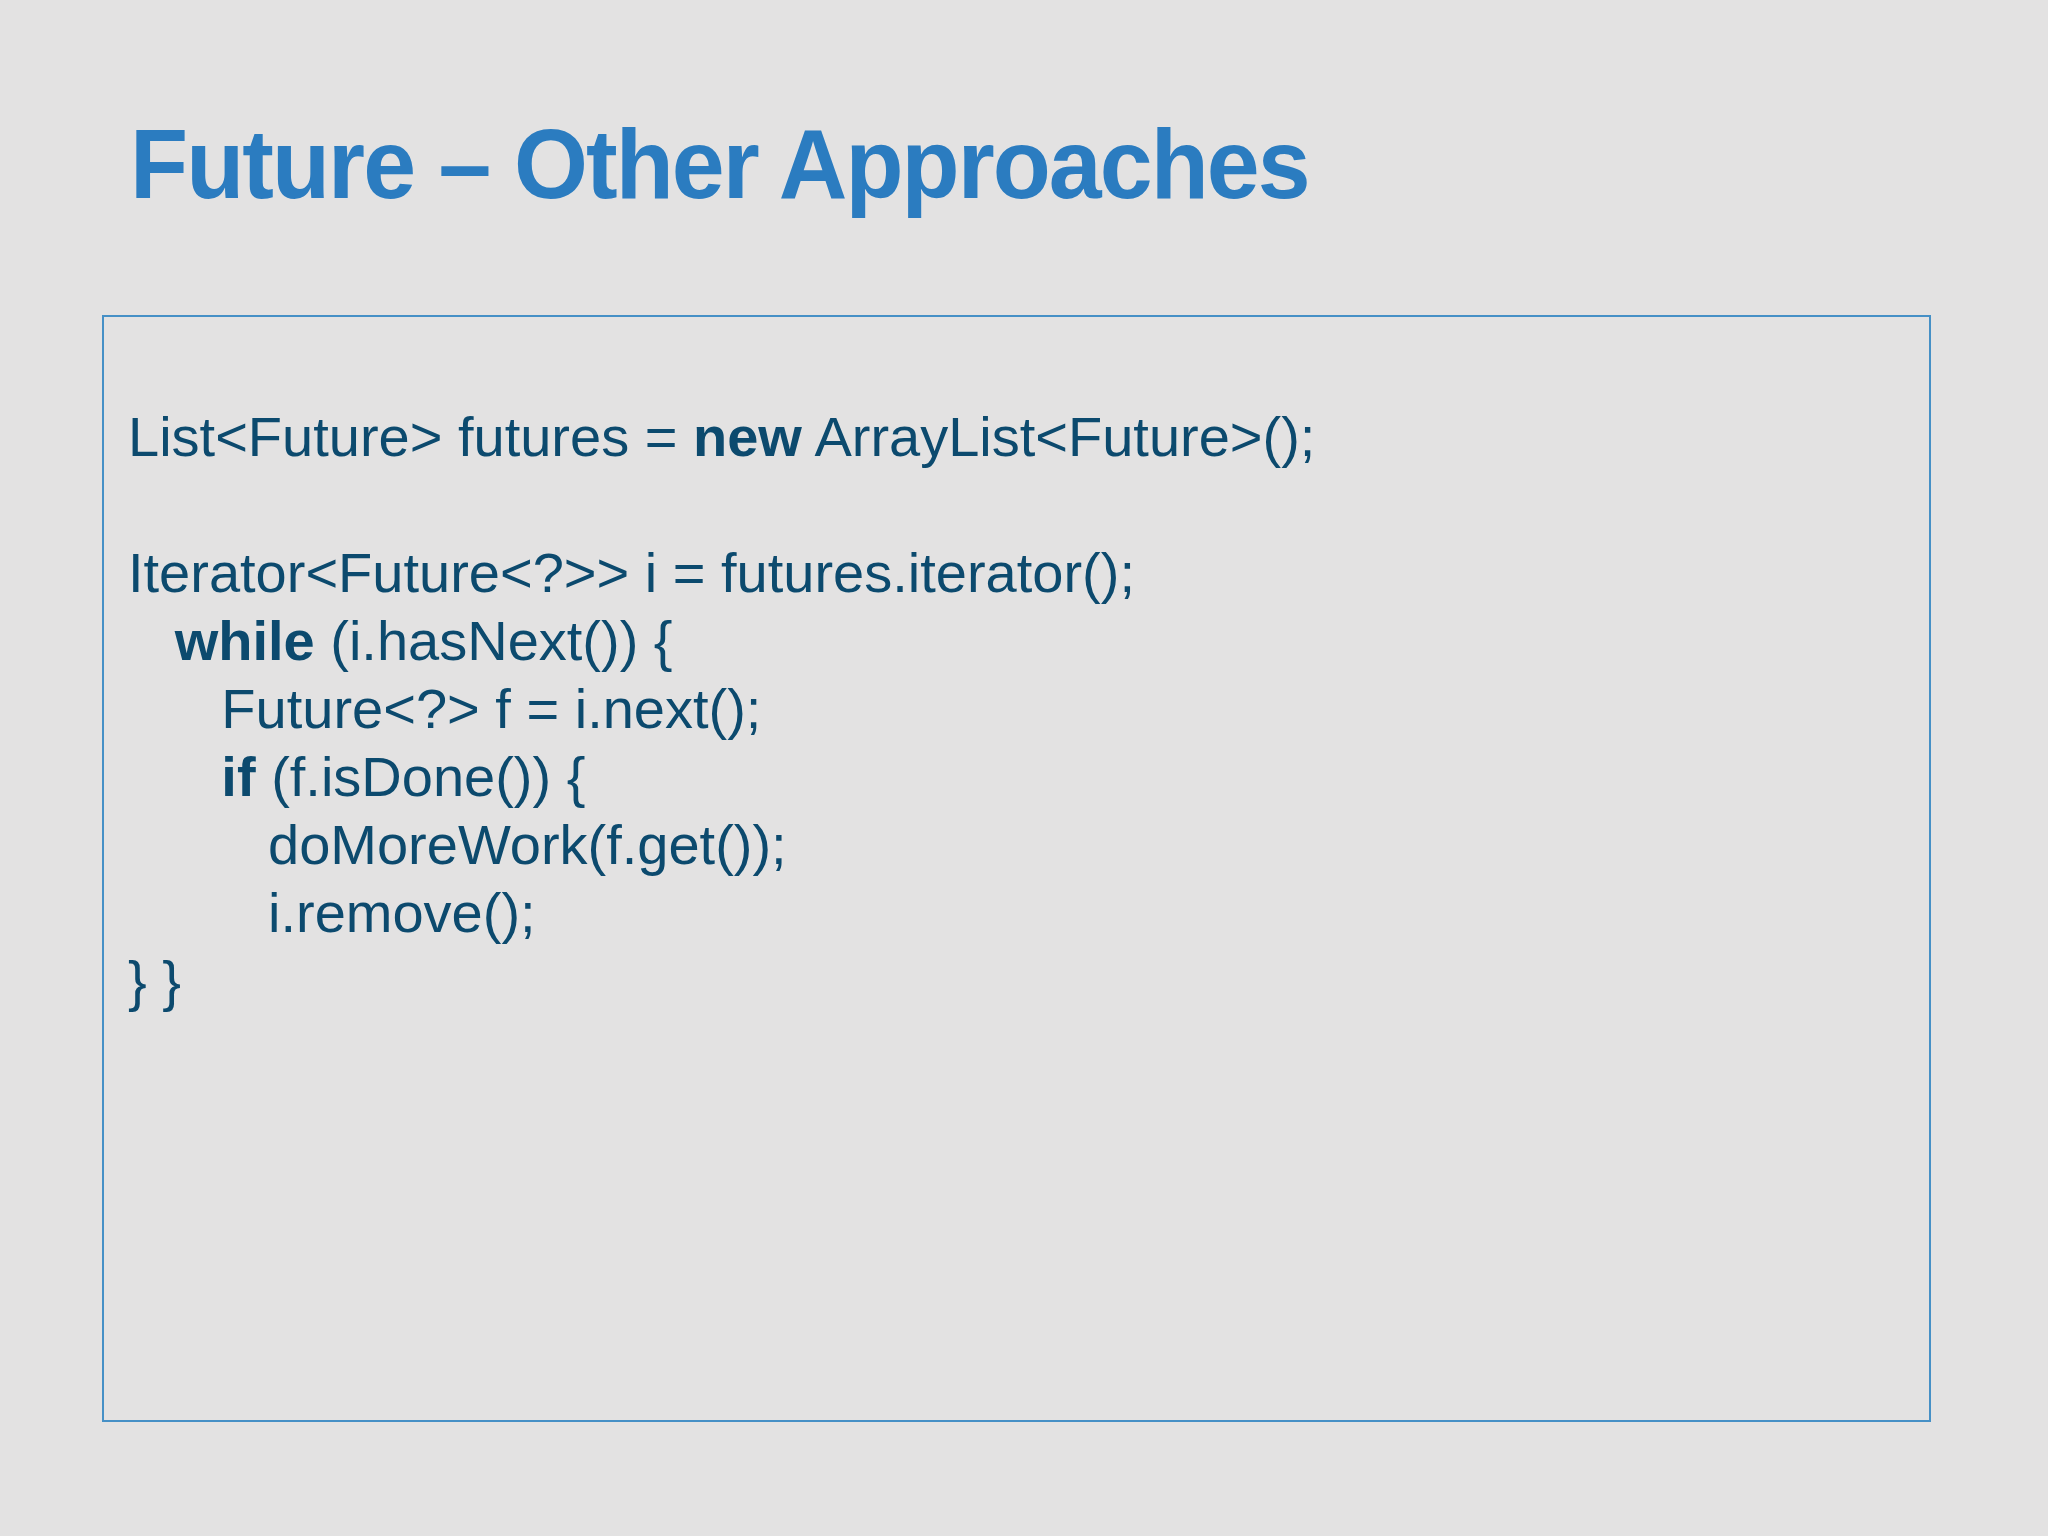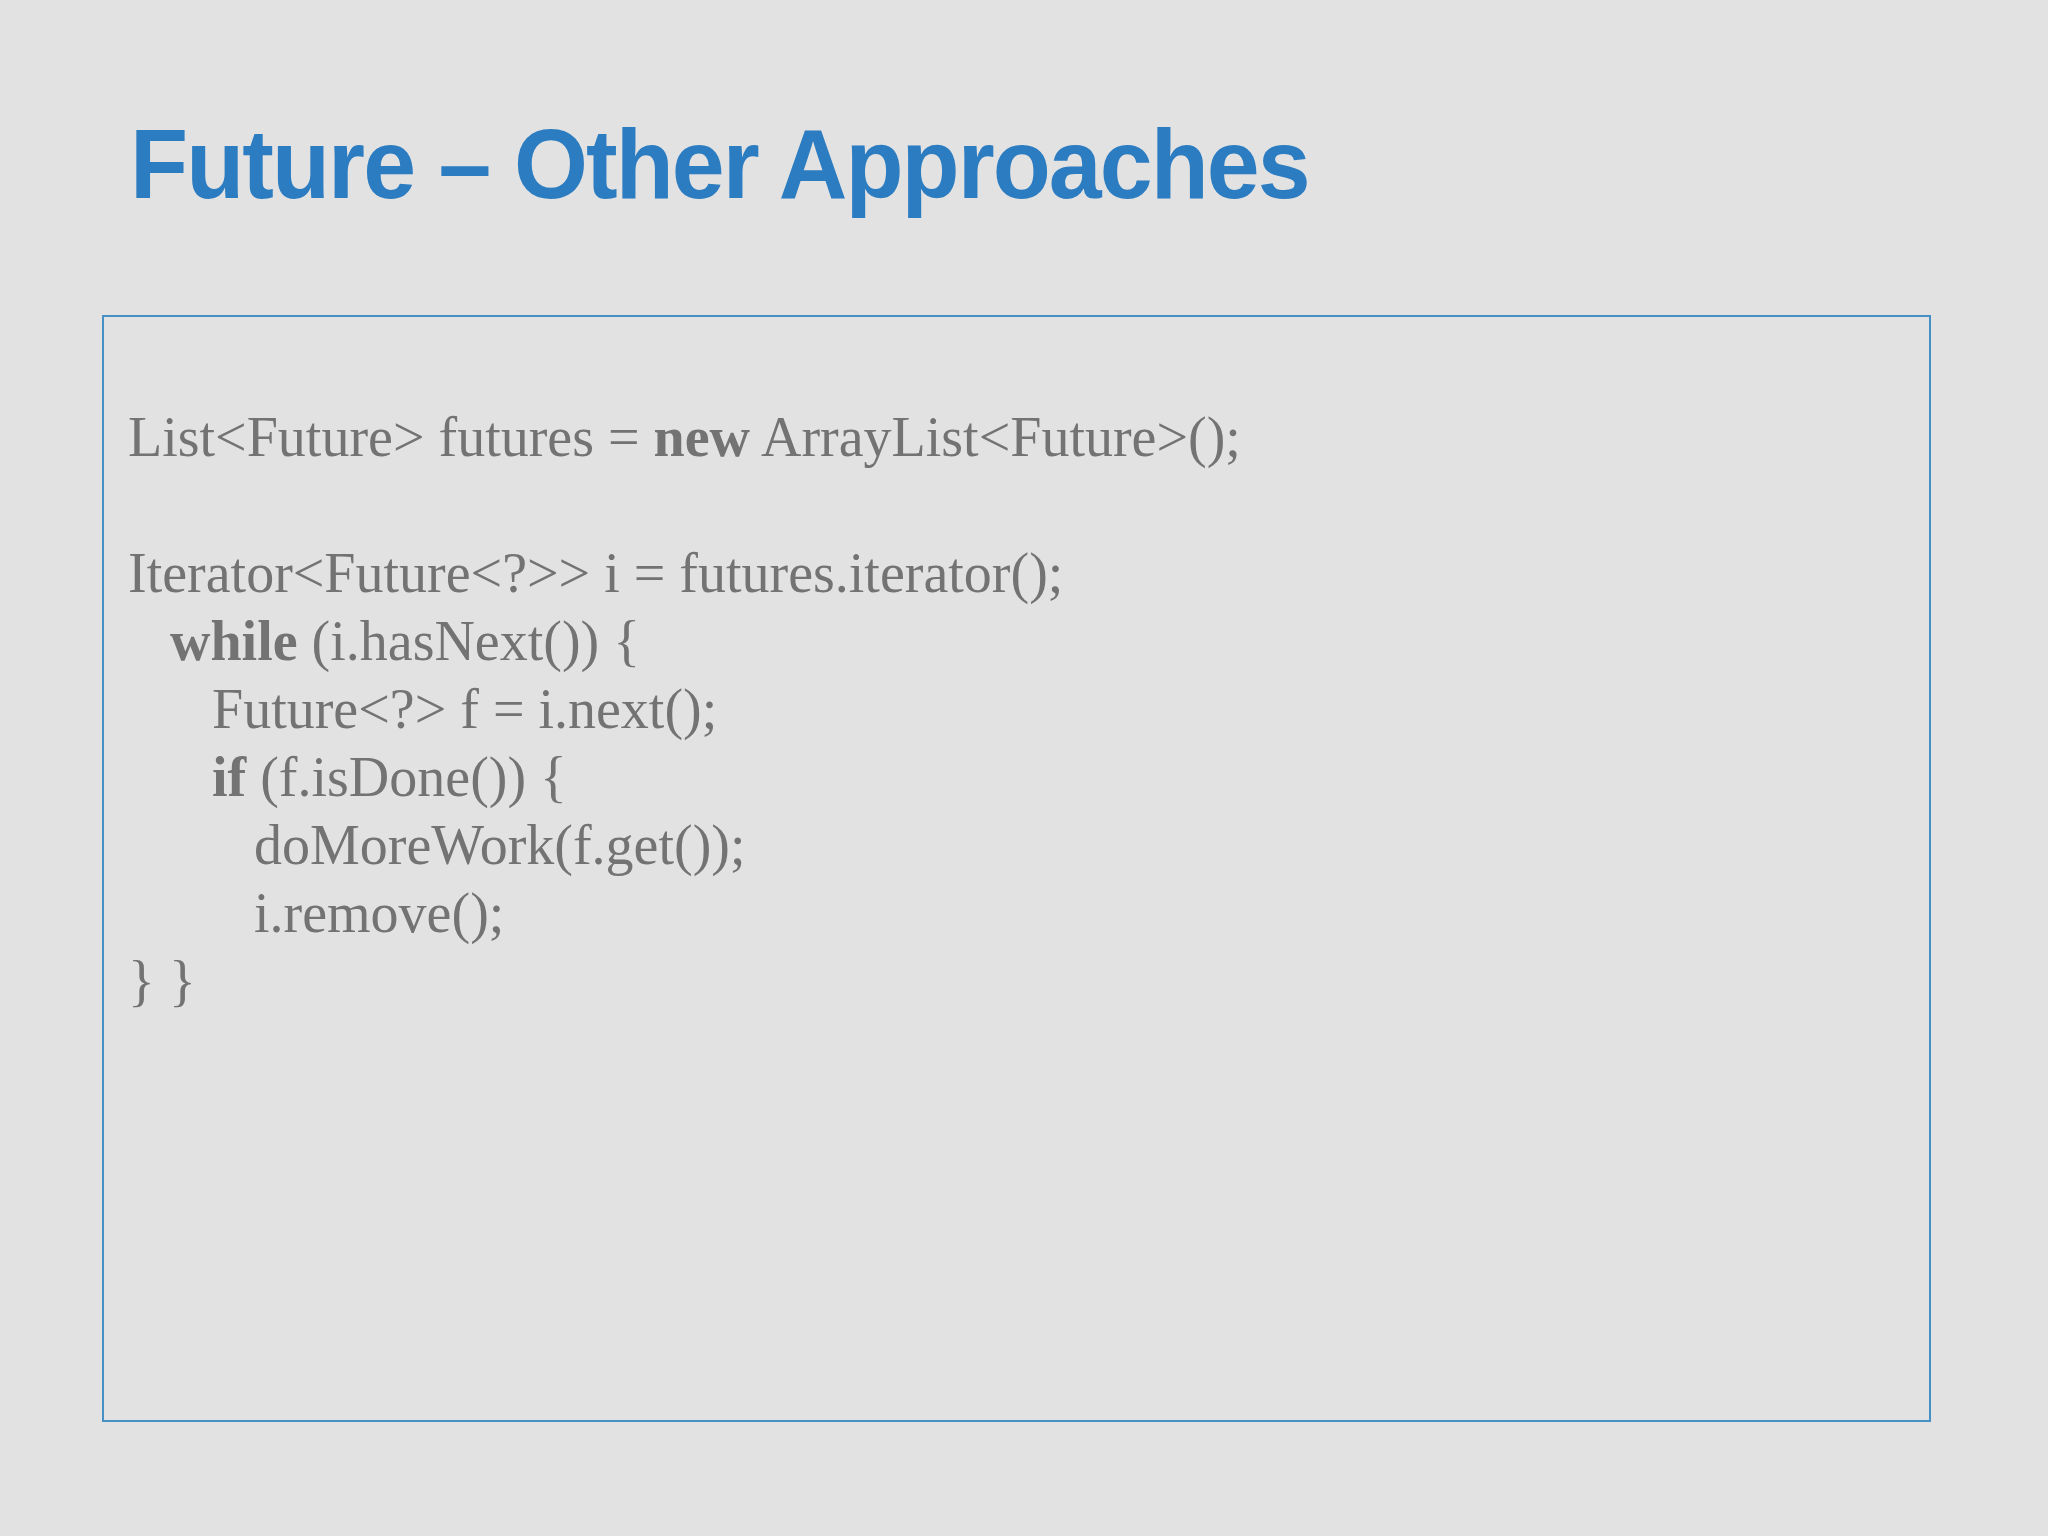--- a/index.html
+++ b/index.html
@@ -38,24 +38,24 @@
     height: 1103px;
     border: 2px solid #4690c6;
     background: transparent;
     box-sizing: content-box;
   }
   .code-block {
     position: absolute;
     left: 24px;
     top: 86px;
     margin: 0;
-    font-family: Liberation Serif, serif;
+    font-family: Liberation Sans, sans-serif;
     font-size: 56px;
     line-height: 68px;
-    color: #737373;
+    color: #0c4a6e;
     white-space: pre;
   }
   .code-line {
     height: 68px;
   }
   .code-line .kw {
     font-weight: bold;
   }
 </style>
 </head>

